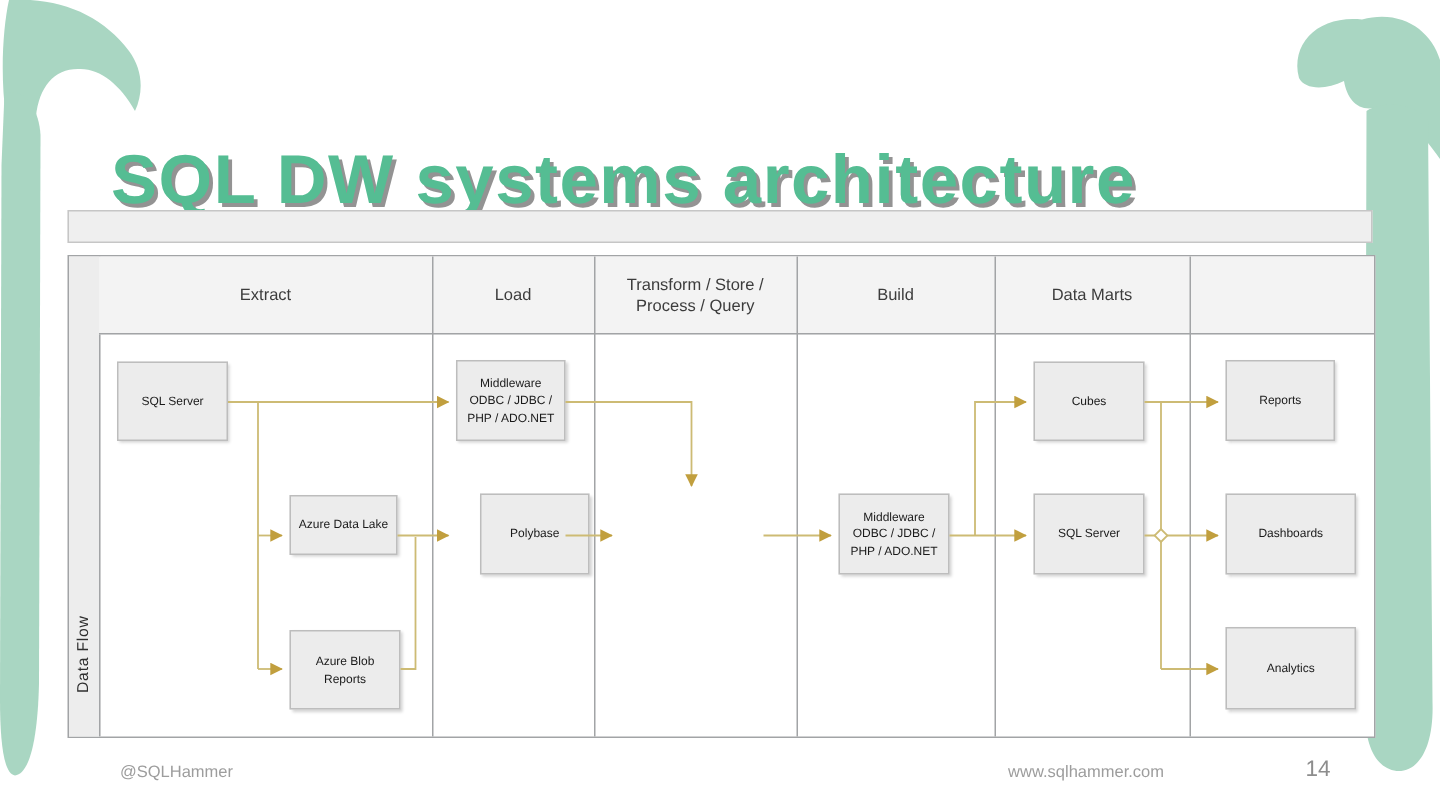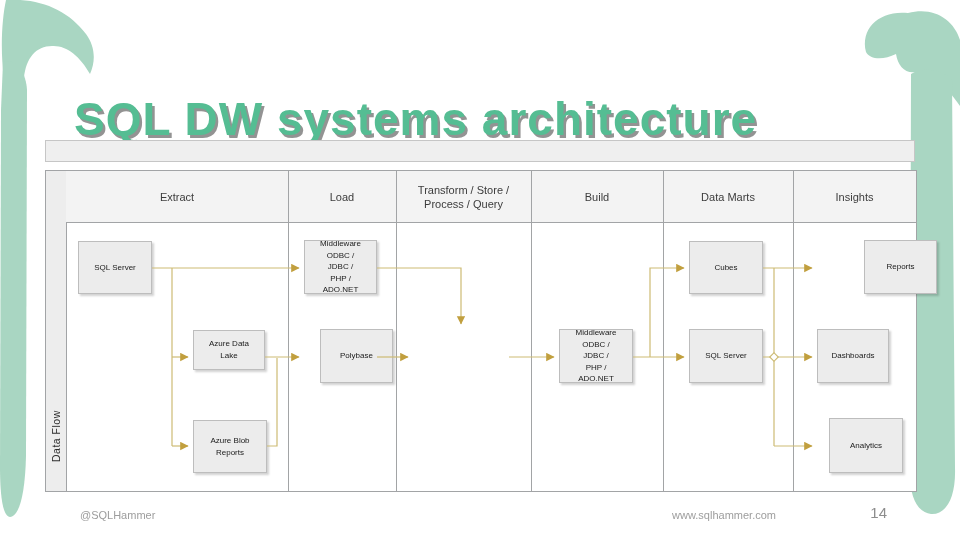--- a/index.html
+++ b/index.html
@@ -47,34 +47,34 @@
     display:flex; align-items:center; justify-content:center;
     writing-mode:vertical-rl; transform:rotate(180deg);
     font-size:10.5px; color:#2e2e2e; letter-spacing:0.5px;
   }
   
   .node{
     position:absolute; background:#ececec; border:1px solid #bdbdbd;
     box-shadow:1.5px 1.5px 2px rgba(0,0,0,0.18);
     display:flex; align-items:center; justify-content:center; text-align:center;
     font-size:8px; color:#1a1a1a; line-height:1.45; white-space:pre-line; box-sizing:border-box;
-    padding:14px;
+    padding:2px;
   }
   .n-sqlsrc{left:78px; top:241px; width:74px; height:53px;}
   .n-adl  {left:193px; top:330px; width:72px; height:40px;}
   .n-abs  {left:193px; top:420px; width:74px; height:53px;}
   .n-mwl  {left:304px; top:240px; width:73px; height:54px;}
   .n-poly {left:320px; top:329px; width:73px; height:54px;}
   .n-dw   {left:413px; top:329px; width:96px; height:54px;}
   .n-mwb  {left:559px; top:329px; width:74px; height:54px;}
   .n-cubes{left:689px; top:241px; width:74px; height:53px;}
   .n-sqldm{left:689px; top:329px; width:74px; height:54px;}
-  .n-rep  {left:817px; top:240px; width:73px; height:54px;margin-left:47px;}
-  .n-dash {left:817px; top:329px; width:72px; height:54px;}
-  .n-ana  {left:817px; top:418px; width:74px; height:55px;margin-left:12px;}
+  .n-rep  {left:817px; top:240px; width:73px; height:54px;}
+  .n-dash {left:817px; top:329px; width:87px; height:54px;}
+  .n-ana  {left:817px; top:418px; width:87px; height:55px;}
   .connectors{position:absolute; left:0; top:0; width:960px; height:540px; pointer-events:none;}
   
   .footer-left{position:absolute; left:80px; top:509px; font-size:11px; color:#9d9d9d;}
   .footer-center{position:absolute; left:0; top:509px; width:776px; text-align:right; font-size:11px; color:#9d9d9d;}
   .footer-page{position:absolute; right:73px; top:504px; font-size:15px; color:#8d8d8d;margin-left:16px;}
 </style>
 </head>
 <body>
 
 <div class="slide">
@@ -98,21 +98,20 @@
     <div class="vline v1"></div>
     <div class="vline v2"></div>
     <div class="vline v3"></div>
     <div class="vline v4"></div>
     <div class="vline v5"></div>
     <div class="hcell h1">Extract</div>
     <div class="hcell h2">Load</div>
     <div class="hcell h3">Transform / Store / Process / Query</div>
     <div class="hcell h4">Build</div>
     <div class="hcell h5">Data Marts</div>
-    <div class="hcell h6">Insights</div>
   </div>
 
   <div class="sidebar-label">Data Flow</div>
 
   <div class="node n-sqlsrc">SQL Server</div>
   <div class="node n-adl">Azure Data Lake</div>
   <div class="node n-abs">Azure Blob Reports</div>
   <div class="node n-mwl">Middleware
 ODBC / JDBC /
 PHP / ADO.NET</div>

